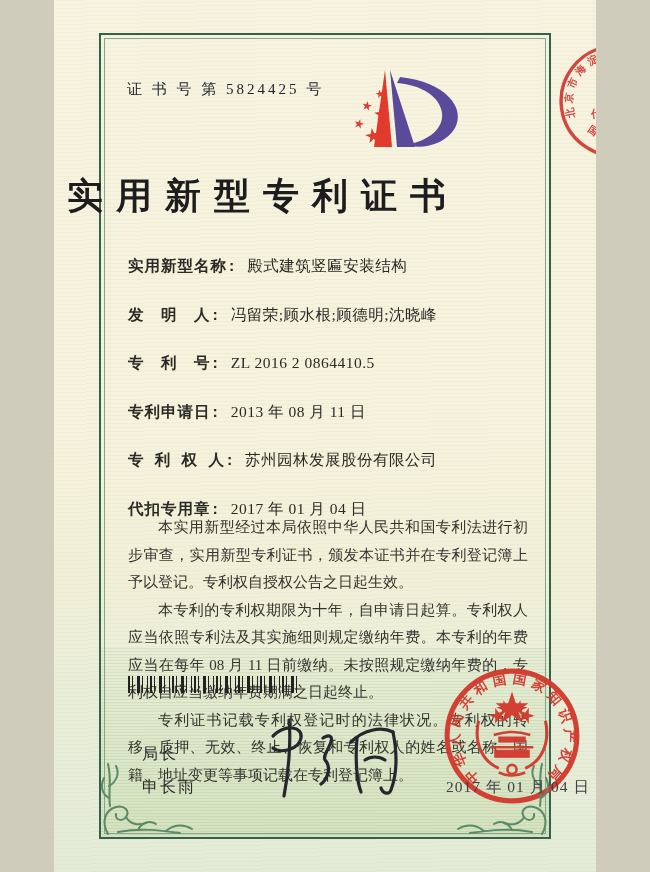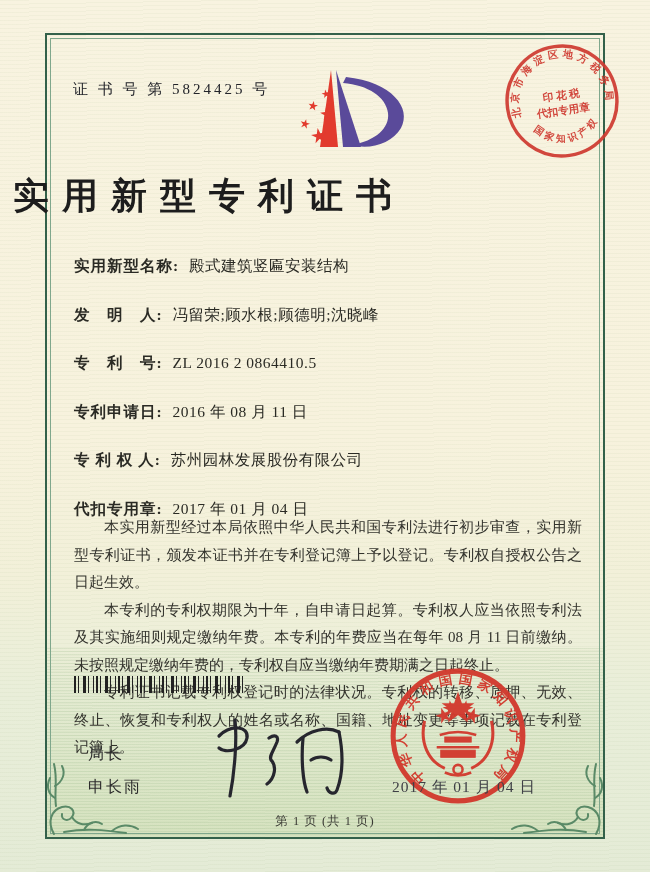--- a/index.html
+++ b/index.html
@@ -1,18 +1,18 @@
 <!DOCTYPE html>
 <html><head>
 <meta charset="utf-8">
 <style>
   * { margin:0; padding:0; box-sizing:border-box; }
   body { background:#cfccbc; font-family:"Liberation Serif","DejaVu Serif",serif; }
   .page{
-    position:relative; width:650px; height:872px; margin:0 auto; overflow:hidden;
+    position:relative; width:542px; height:872px; margin:0 auto; overflow:hidden;
     background:linear-gradient(180deg,#f8f3e0 0%,#f7f2dd 50%,#f2f0d9 66%,#e9eed9 80%,#e4ebd6 100%);
   }
   .texture{
     position:absolute; inset:0; pointer-events:none;
     background:repeating-linear-gradient(179deg, rgba(150,175,125,0.07) 0 1px, transparent 1px 4px);
   }
   .green-band{
     position:absolute; left:47px; right:47px; top:648px; bottom:35px; pointer-events:none;
     background:
       repeating-linear-gradient(180deg, rgba(110,155,100,0.13) 0 1px, transparent 1px 3px),
@@ -26,21 +26,21 @@
   .tax-stamp{ position:absolute; left:501px; top:40px; opacity:.93; }
   .tax-ring{ font-size:10px; letter-spacing:4px; fill:#cf3b31; font-weight:700; }
   .tax-ring-b{ font-size:9.5px; letter-spacing:3px; fill:#cf3b31; font-weight:700; }
   .tax-center{ font-size:10.5px; fill:#cf3b31; font-weight:700; }
 
   .title{ position:absolute; top:172px; left:0; width:100%; text-align:left;
     font-size:36px; font-weight:700; color:#1d1d1d; letter-spacing:13px; text-indent:13px; }
 
   .fields{ position:absolute; left:74px; top:256px; right:68px; }
   .field{ margin-bottom:27.5px; font-size:15.5px; color:#2a2a24; white-space:nowrap; }
-  .field .lbl{ font-weight:700; letter-spacing:1px; }
+  .field .lbl{ font-weight:700; letter-spacing:1px;font-family:Liberation Mono, monospace; }
   .field .val{ margin-left:6px; letter-spacing:0.5px; }
 
   .paragraphs{ position:absolute; left:74px; right:68px; top:514px;
     font-size:15px; line-height:27.5px; color:#33332d; text-align:justify; }
   .paragraphs p{ text-indent:2em; }
 
   .barcode{ position:absolute; left:74px; top:676px; width:172px; height:17px;
     background:repeating-linear-gradient(90deg,
       #222 0 2px, transparent 2px 4px, #222 4px 5px, transparent 5px 9px,
       #222 9px 12px, transparent 12px 14px, #222 14px 15px, transparent 15px 19px,
@@ -112,21 +112,21 @@
     <div class="field">
       <span class="lbl">发　明　人:</span>
       <span class="val">冯留荣;顾水根;顾德明;沈晓峰</span>
     </div>
     <div class="field">
       <span class="lbl">专　利　号:</span>
       <span class="val">ZL 2016 2 0864410.5</span>
     </div>
     <div class="field">
       <span class="lbl">专利申请日:</span>
-      <span class="val">2016 年 08 月 11 日</span>
+      <span class="val">2013 年 08 月 11 日</span>
     </div>
     <div class="field">
       <span class="lbl">专 利 权 人:</span>
       <span class="val">苏州园林发展股份有限公司</span>
     </div>
     <div class="field">
       <span class="lbl">代扣专用章:</span>
       <span class="val">2017 年 01 月 04 日</span>
     </div>
   </div>
@@ -172,21 +172,20 @@
       <path d="M52 84 H94" fill="none" stroke-width="2.5"></path>
       <rect x="56" y="87" width="34" height="7"></rect>
       <path d="M40 58 C35 80 44 98 60 105" fill="none" stroke-width="3"></path>
       <path d="M106 58 C111 80 102 98 86 105" fill="none" stroke-width="3"></path>
       <circle cx="73" cy="106" r="4.5" fill="none" stroke-width="2.5"></circle>
       <path d="M60 109 Q73 115 86 109" fill="none" stroke-width="2.5"></path>
     </g>
   </svg>
   <div class="seal-date">2017 年 01 月 04 日</div>
 
-  <div class="footer">第 1 页 (共 1 页)</div>
 
   <svg class="flourish left" width="130" height="78" viewBox="0 0 130 78">
     <g class="fl-stroke">
       <path d="M12 74 C5 62 9 50 20 47 C29 45 34 51 30 57 C26 62 19 60 20 54"></path>
       <path d="M14 46 C12 32 16 20 12 4"></path>
       <path d="M13 26 C20 22 24 14 20 6"></path>
       <path d="M13 38 C6 34 4 26 8 18"></path>
       <path d="M22 72 C44 68 62 70 84 73"></path>
       <path d="M42 70 C46 62 54 60 60 64"></path>
       <path d="M70 71 C78 64 88 64 96 69"></path>

